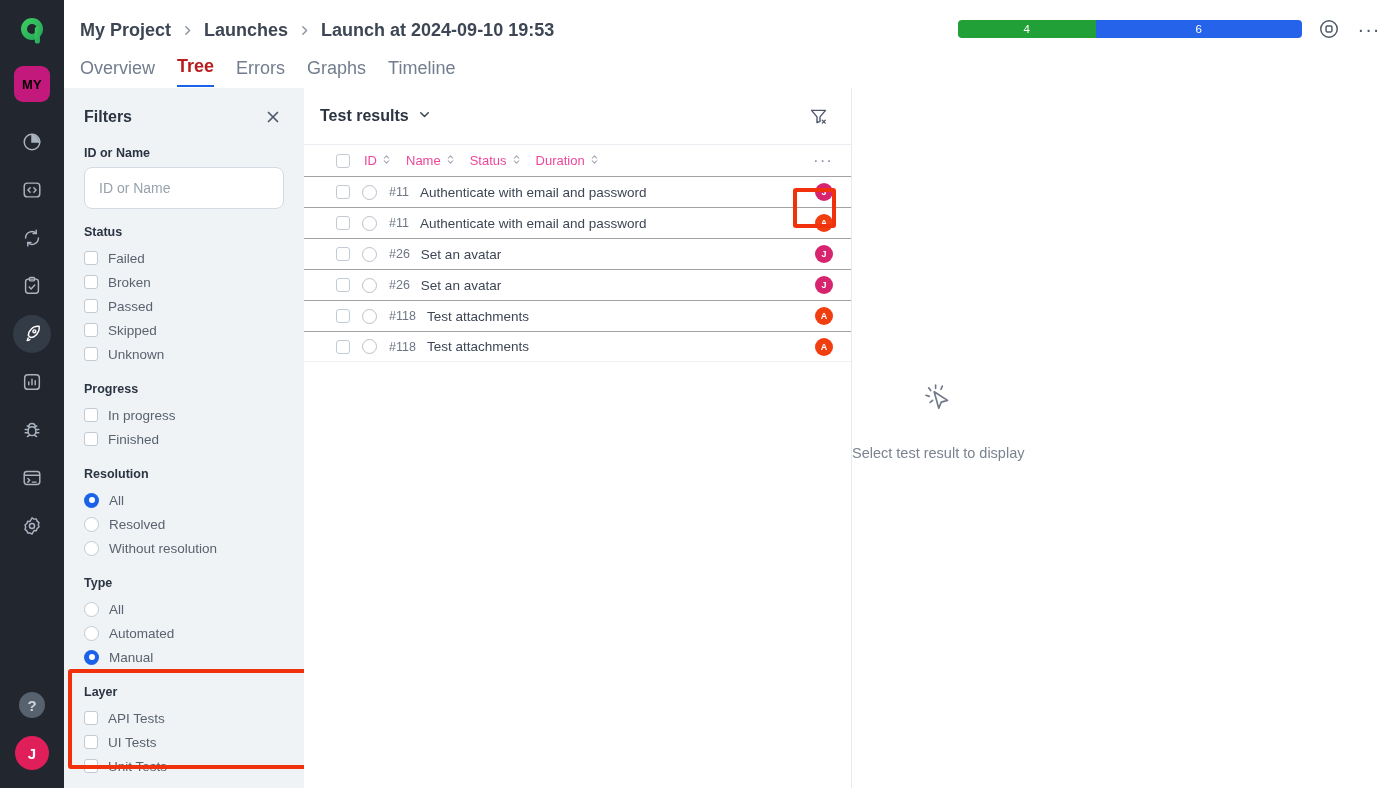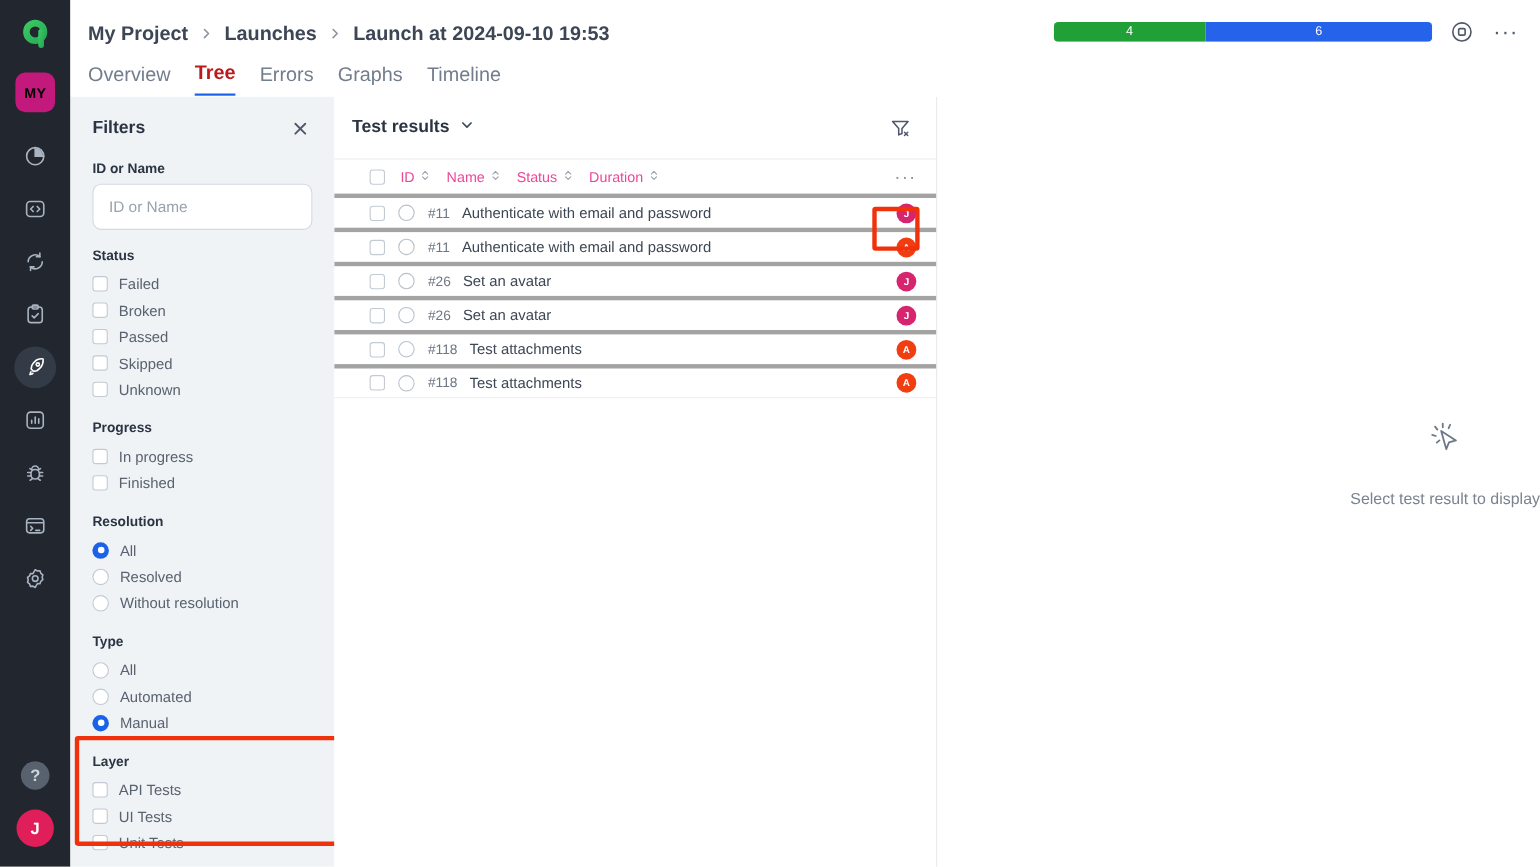--- a/index.html
+++ b/index.html
@@ -94,30 +94,30 @@
   .tree-title { display: flex; align-items: center; gap: 8px; cursor: pointer; }
   .tree-title .t { font-size: 16px; font-weight: 700; color: #2b3442; }
   .filter-clear { width: 30px; height: 30px; display:flex; align-items:center; justify-content:center; color:#4e586a; cursor:pointer; }
   .hl-filter { position: absolute; right: 15px; top: 100px; width: 43px; height: 40px; border: 4px solid #f0310c; border-radius: 3px; pointer-events: none; }
 
   .colhead { height: 32px; display: flex; align-items: center; gap: 0; padding: 0 18px 0 32px; border-top: 1px solid #e9edf1; }
   .ch { display: flex; align-items: center; gap: 4px; font-size: 13px; color: #ec4899; cursor: pointer; margin-right: 14px; }
   .ch-cbx { margin-right: 14px; }
   .col-dots { margin-left: auto; color: #8b94a3; font-size: 17px; line-height: 0; cursor: pointer; letter-spacing:1px;}
 
-  .row { height: 31px; display: flex; align-items: center; padding: 0 18px 0 32px; border-top: 4px solid #a3a3a3; cursor: pointer; }
+  .row { height: 31px; display: flex; align-items: center; padding: 0 18px 0 32px; border-top: 1px solid #a3a3a3; cursor: pointer; }
   .row:last-child { border-bottom: 1px solid #eef1f4; }
   .row-status { width: 15px; height: 15px; border-radius: 50%; border: 1.5px solid #b9c1cb; flex: 0 0 15px; margin-left: 12px; }
   .row-id { font-size: 12.5px; color: #6d7684; margin-left: 12px; white-space: nowrap; }
   .row-name { font-size: 13.5px; color: #3d4654; margin-left: 11px; white-space: nowrap; overflow: hidden; text-overflow: ellipsis; }
   .row-av { margin-left: auto; width: 18px; height: 18px; border-radius: 50%; color: #fff; font-size: 9px;
             display:flex; align-items:center; justify-content:center; font-weight: 600; flex: 0 0 18px; }
 
   
-  .detail { flex: 1; background: #fff; display: flex; align-items: center; justify-content: flex-end; }
+  .detail { flex: 1; background: #fff; display: flex; align-items: center; justify-content: flex-start; }
   .empty { display: flex; flex-direction: column; align-items: center; gap: 20px; margin-top: -40px; }
   .empty-text { font-size: 14.5px; color: #7a838f; }
 </style>
 </head>
 <body>
 
 <div class="app">
 
   <div class="rail">
     <div class="rail-logo">

